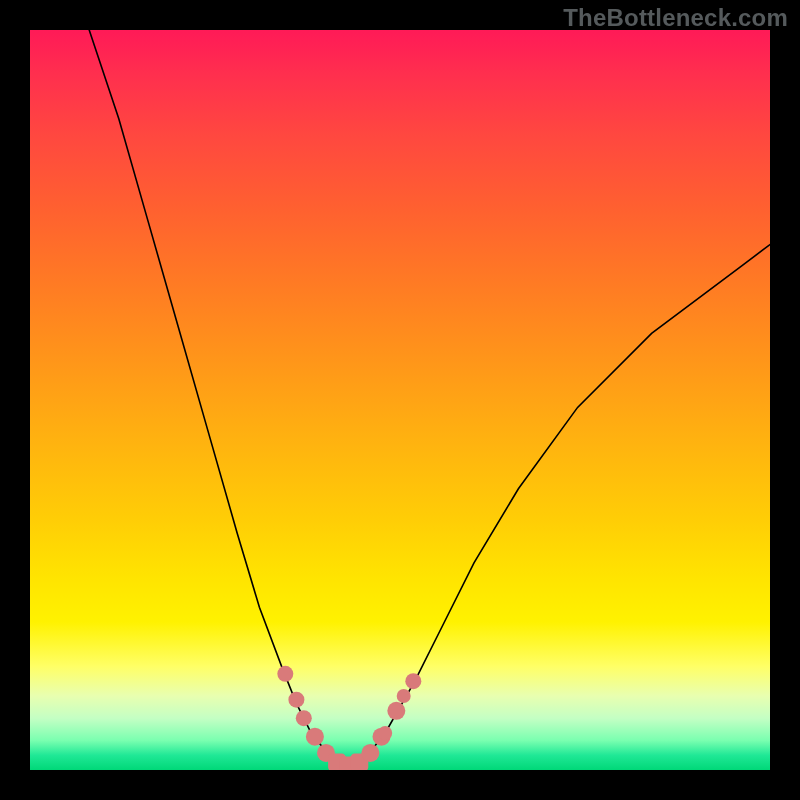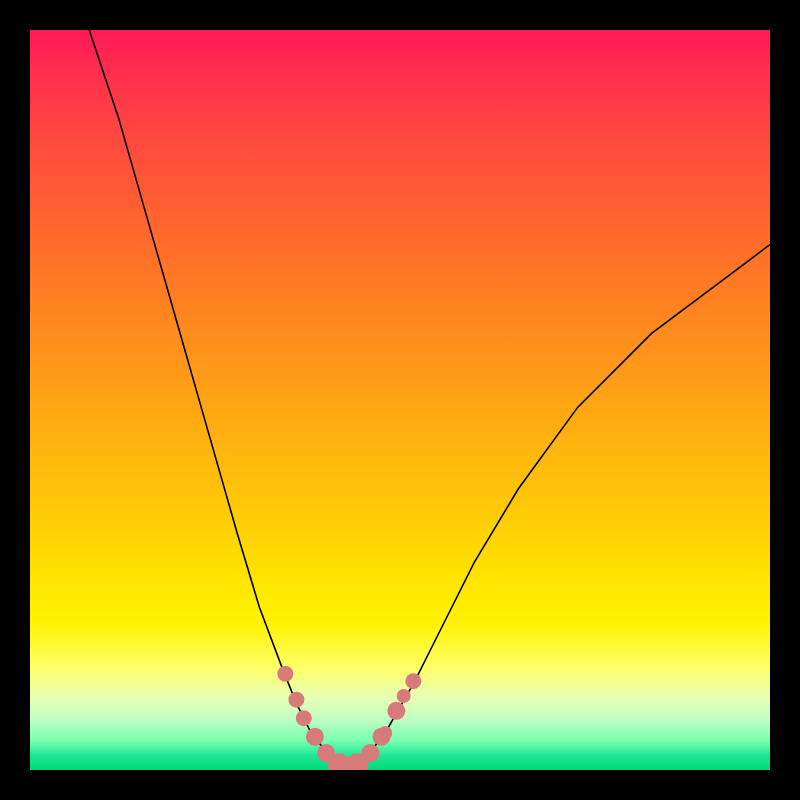--- a/index.html
+++ b/index.html
@@ -74,20 +74,21 @@
   }
   .marker-rect {
     fill: #d97a7a;
     stroke: none;
   }
 </style>
 </head>
 <body>
 
 <div class="frame">
+  <div class="watermark">TheBottleneck.com</div>
   <div class="plot">
     <div class="gradient"></div>
     <svg id="chart-svg" viewBox="0 0 740 740" preserveAspectRatio="none">
       <path id="curve-path" class="curve" d="M59.20 0.00 L88.80 88.80 L118.40 192.40 L148.00 296.00 L177.60 399.60 L207.20 503.20 L229.40 577.20 L251.60 636.40 L266.40 673.40 L281.20 703.00 L296.00 721.50 L307.10 731.12 L318.20 735.56 L329.30 731.12 L340.40 721.50 L355.20 703.00 L384.80 651.20 L414.40 592.00 L444.00 532.80 L488.40 458.80 L547.60 377.40 L621.60 303.40 L710.40 236.80 L740.00 214.60"></path>
       <g id="markers-group">
           <circle cx="255.30" cy="643.80" r="8.00" class="marker"></circle>
           <circle cx="266.40" cy="669.70" r="8.00" class="marker"></circle>
           <circle cx="273.80" cy="688.20" r="8.00" class="marker"></circle>
           <circle cx="284.90" cy="706.70" r="9.00" class="marker"></circle>
           <circle cx="296.00" cy="722.98" r="9.00" class="marker"></circle>

